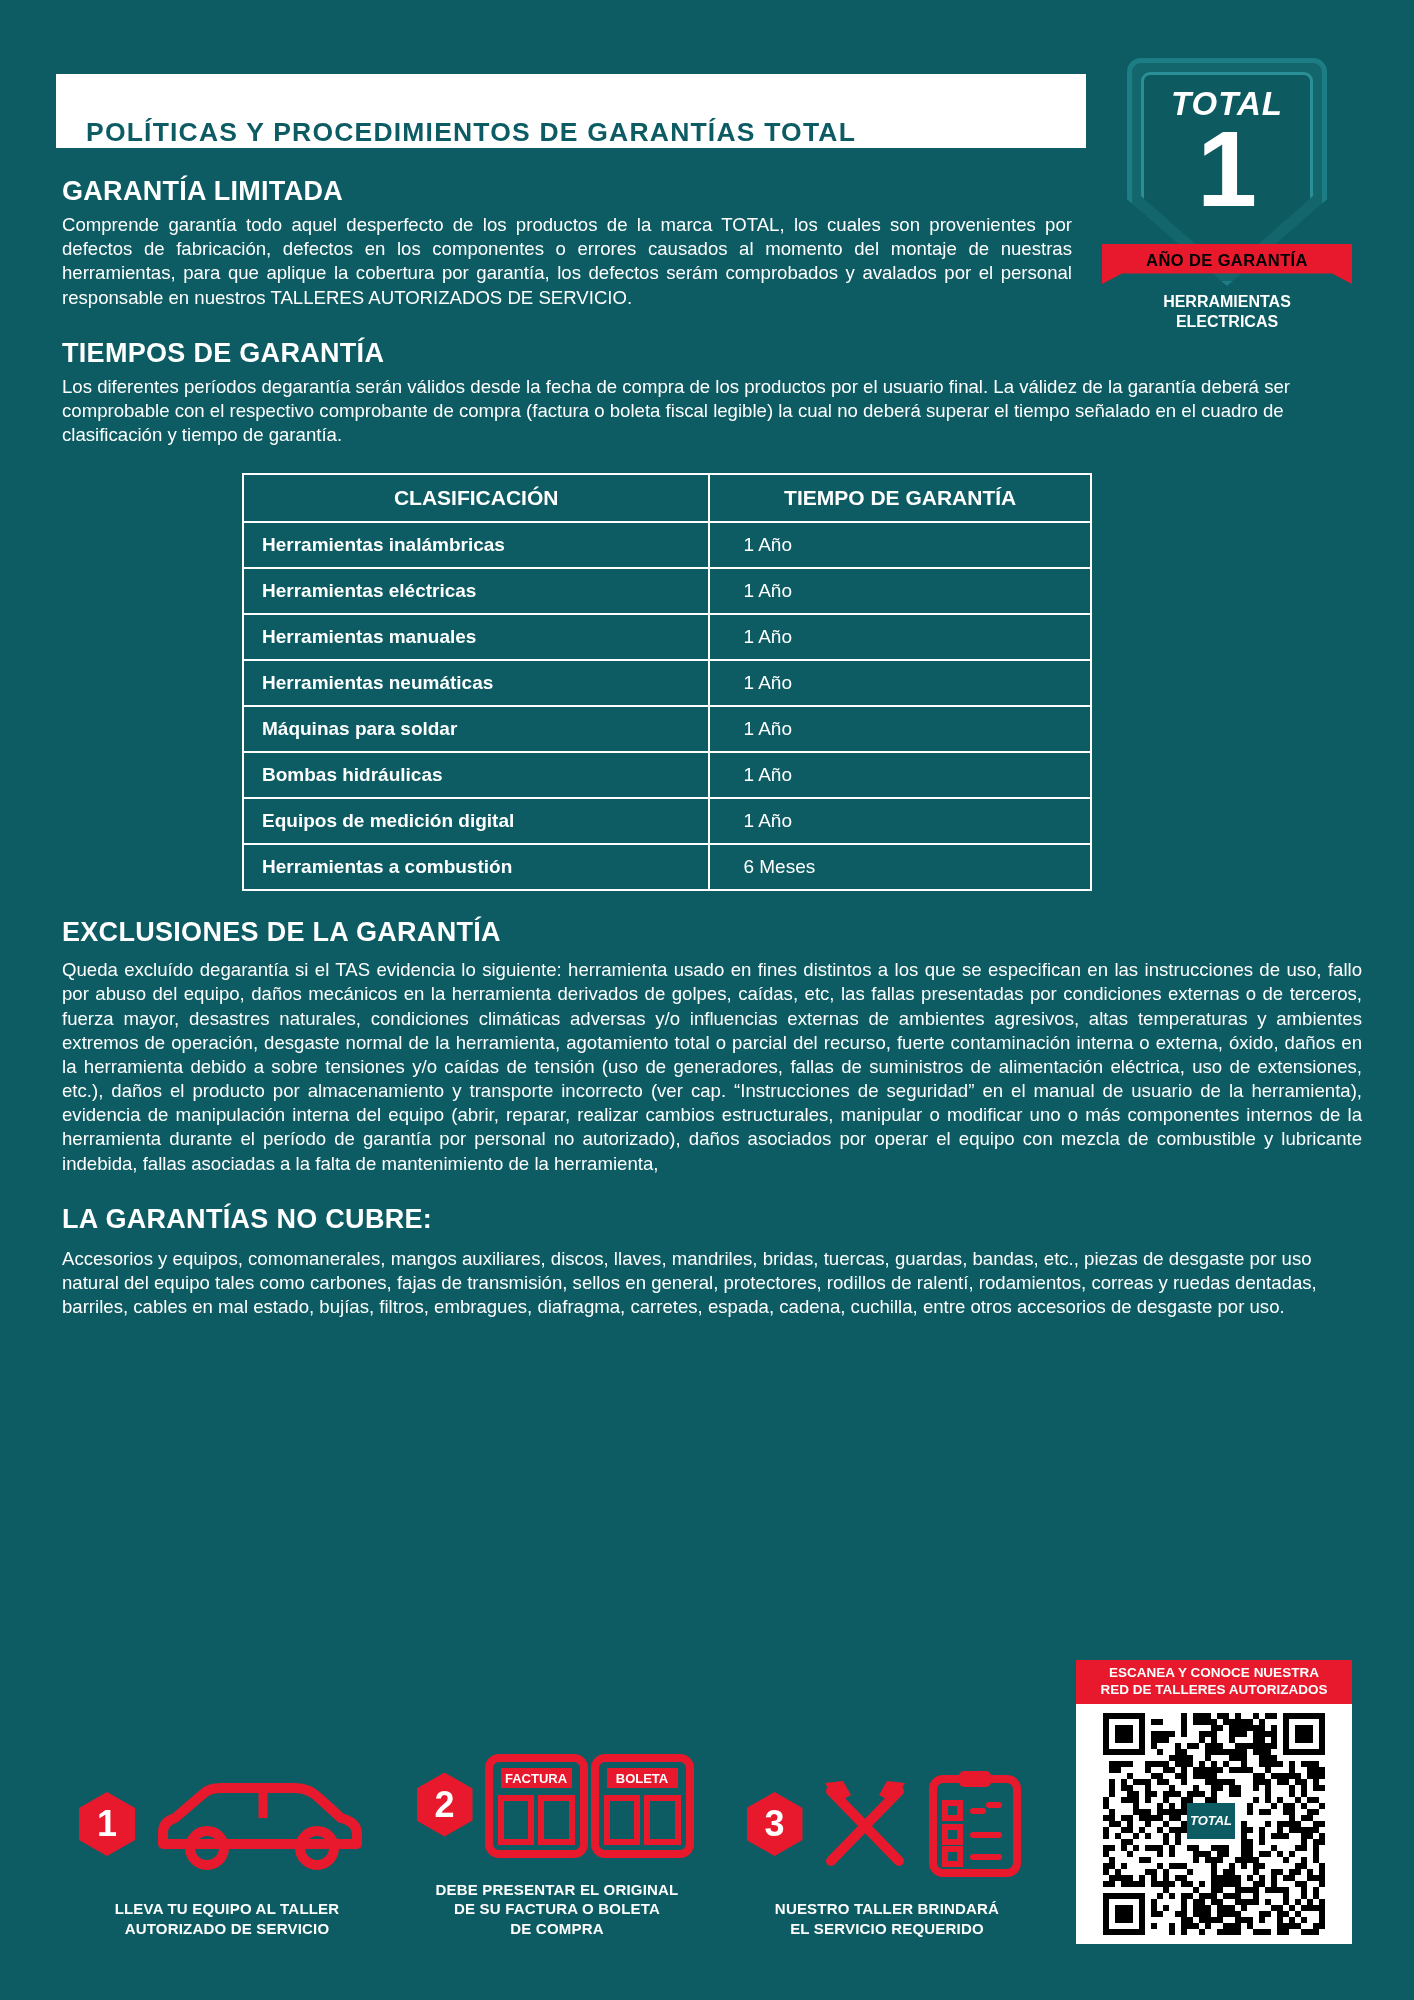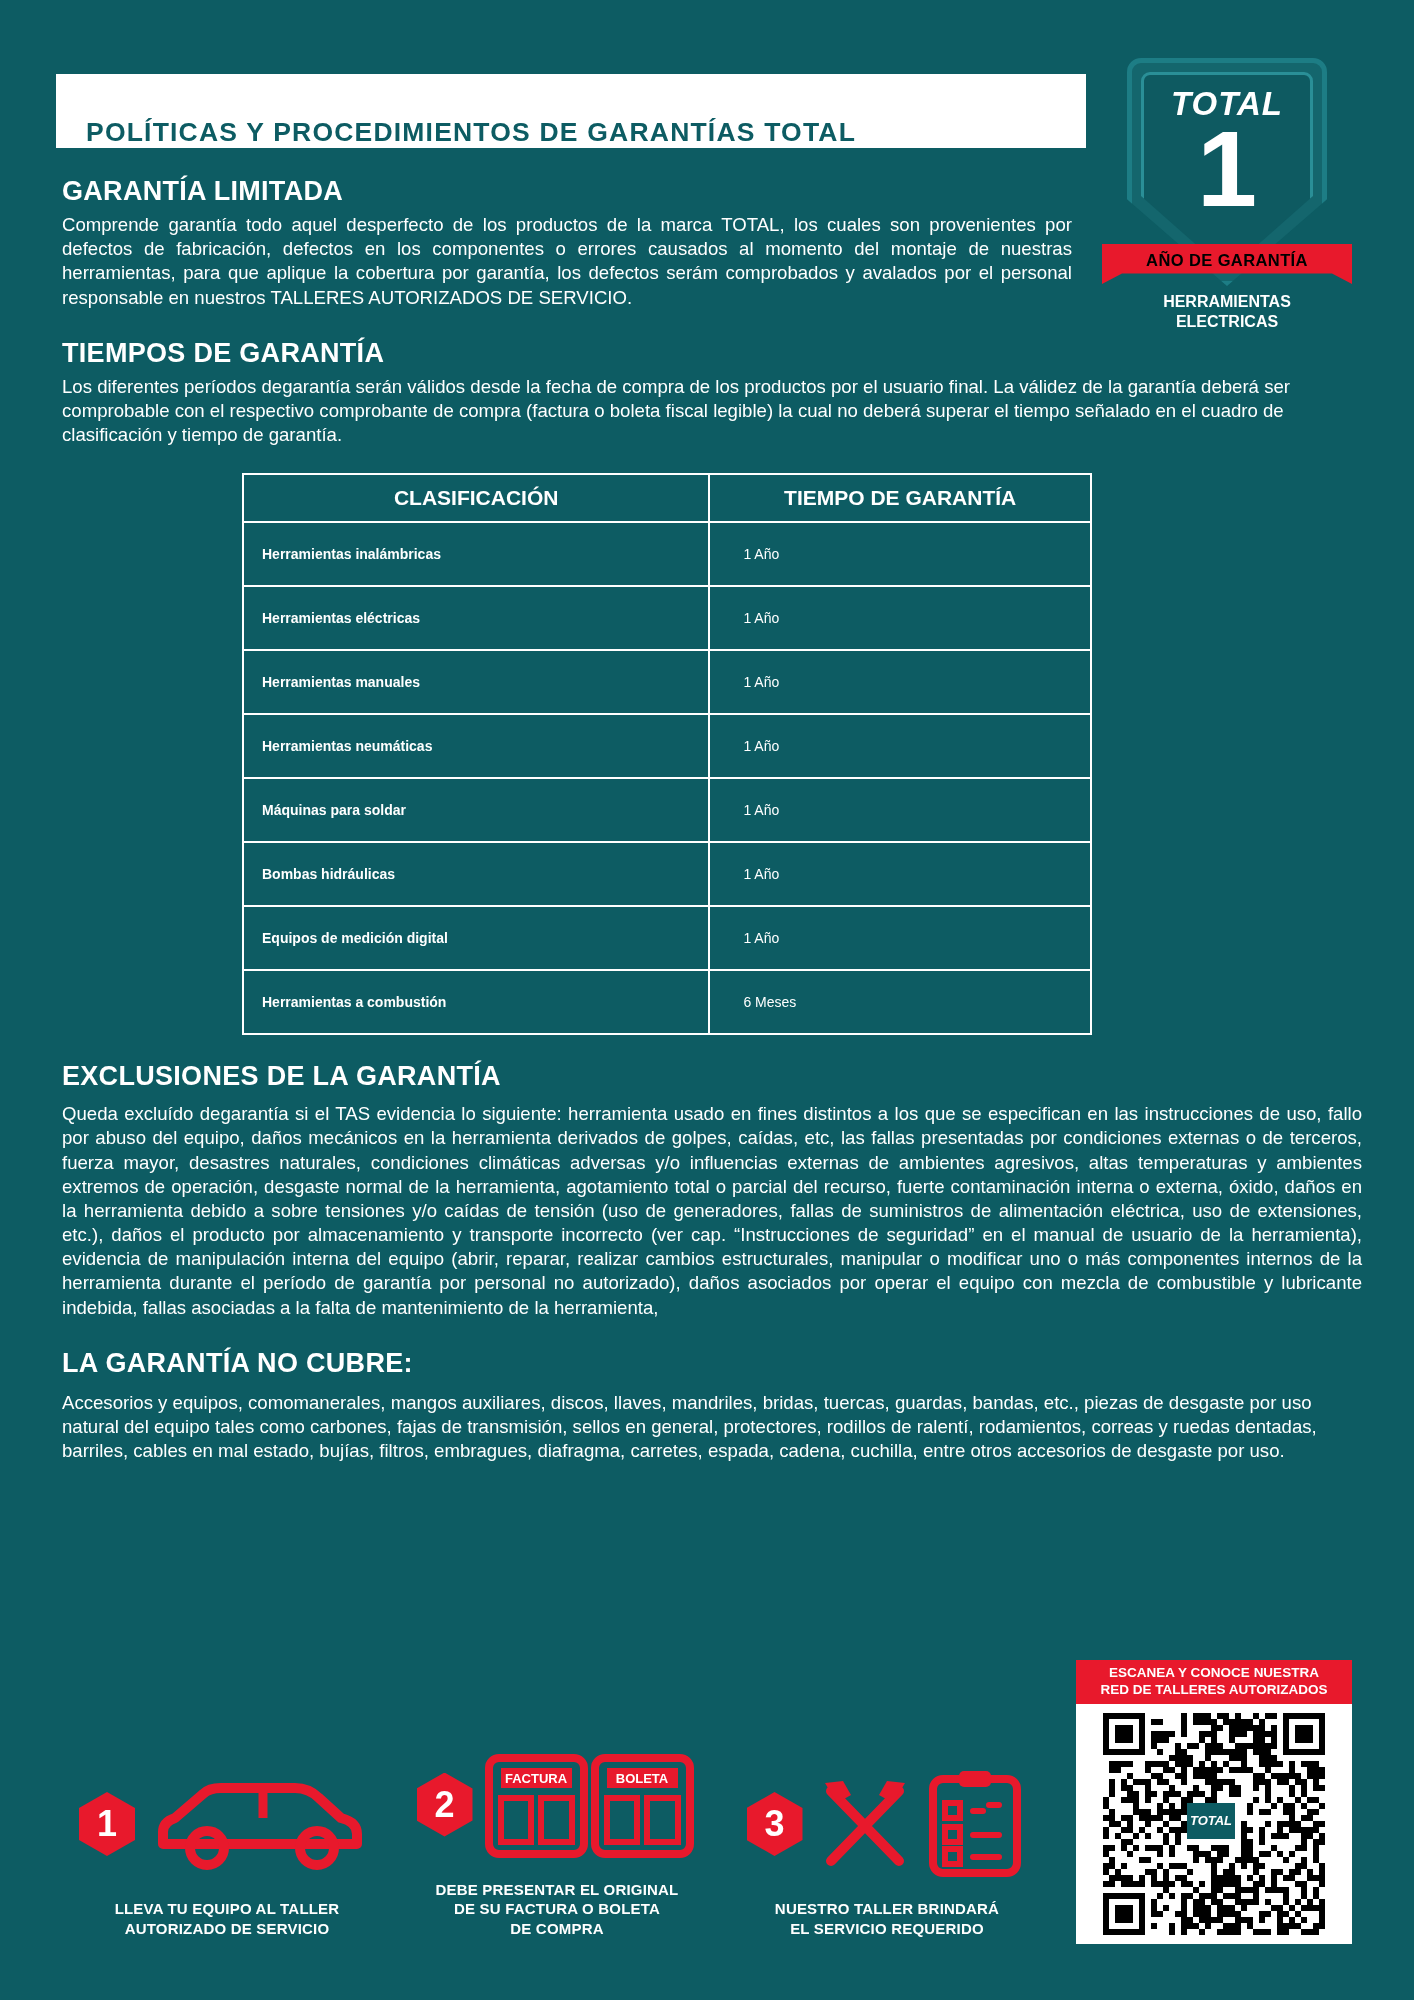--- a/index.html
+++ b/index.html
@@ -106,22 +106,22 @@
   
   table.warranty {
     margin: 26px 0 0 180px;
     width: 850px;
     border-collapse: collapse;
     background: #0d5c63;
   }
   table.warranty th, table.warranty td {
     border: 2px solid #ffffff;
     color: #ffffff;
-    height: 64px;
-    font-size: 14px;
+    height: 46px;
+    font-size: 19px;
   }
   table.warranty th {
     font-weight: bold;
     font-size: 21px;
     height: 48px;
   }
   table.warranty td.cls {
     padding-left: 18px; font-weight: bold; width: 55%;
   }
   table.warranty td.time { padding-left: 33px; }
@@ -254,21 +254,21 @@
             </tr>
           </tbody>
       </table>
 
       <div class="sec-exclusiones">
         <h2 class="section">EXCLUSIONES DE LA GARANTÍA</h2>
         <p class="body">Queda excluído degarantía si el TAS evidencia lo siguiente: herramienta usado en fines distintos a los que se especifican en las instrucciones de uso, fallo por abuso del equipo, daños mecánicos en la herramienta derivados de golpes, caídas, etc, las fallas presentadas por condiciones externas o de terceros, fuerza mayor, desastres naturales, condiciones climáticas adversas y/o influencias externas de ambientes agresivos, altas temperaturas y ambientes extremos de operación, desgaste normal de la herramienta, agotamiento total o parcial del recurso, fuerte contaminación interna o externa, óxido, daños en la herramienta debido a sobre tensiones y/o caídas de tensión (uso de generadores, fallas de suministros de alimentación eléctrica, uso de extensiones, etc.), daños el producto por almacenamiento y transporte incorrecto (ver cap. “Instrucciones de seguridad” en el manual de usuario de la herramienta), evidencia de manipulación interna del equipo (abrir, reparar, realizar cambios estructurales, manipular o modificar uno o más componentes internos de la herramienta durante el período de garantía por personal no autorizado), daños asociados por operar el equipo con mezcla de combustible y lubricante indebida, fallas asociadas a la falta de mantenimiento de la herramienta,</p>
       </div>
 
       <div class="sec-nocubre">
-        <h2 class="section">LA GARANTÍA NO CUBRE:</h2>
+        <h2 class="section">LA GARANTÍAS NO CUBRE:</h2>
         <p class="body">Accesorios y equipos, comomanerales, mangos auxiliares, discos, llaves, mandriles, bridas, tuercas, guardas, bandas, etc., piezas de desgaste por uso natural del equipo tales como carbones, fajas de transmisión, sellos en general, protectores, rodillos de ralentí, rodamientos, correas y ruedas dentadas, barriles, cables en mal estado, bujías, filtros, embragues, diafragma, carretes, espada, cadena, cuchilla, entre otros accesorios de desgaste por uso.</p>
       </div>
     </div>
 
     <div class="steps">
 
       <div class="step">
         <div class="step-row">
           <div class="hexnum">1</div>
           <span>

